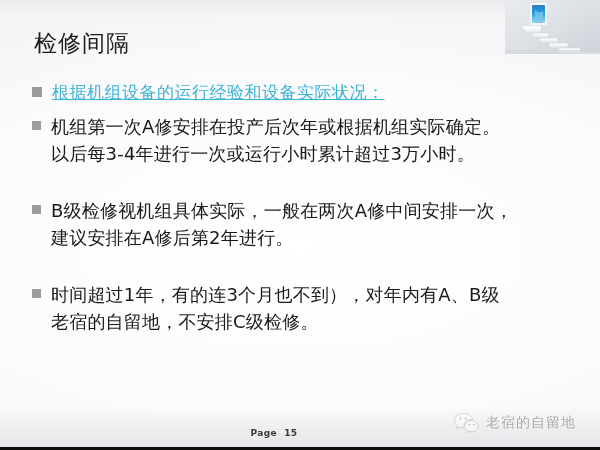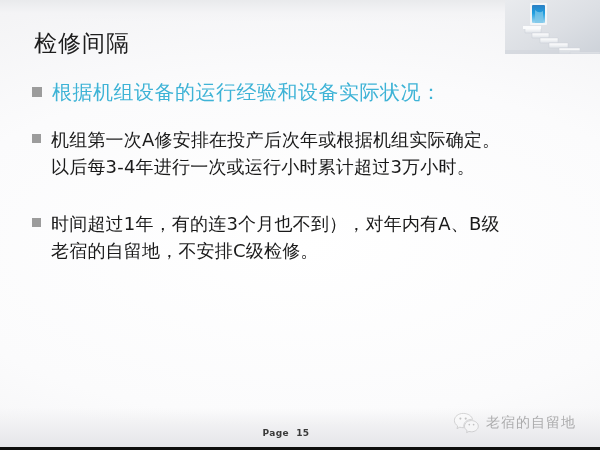--- a/index.html
+++ b/index.html
@@ -91,47 +91,48 @@
     white-space: nowrap;
   }
 
   
   .lvl1 .bullet-mark {
     margin-top: 9px;
     width: 10px;
     height: 10px;
   }
   .lvl1 .bullet-text p {
-    font-size: 20px;
+    font-size: 17px;
     line-height: 28px;
     color: #3eb3d6;
     letter-spacing: 0.5px;
+    text-decoration: underline;
   }
 
   
   .lvl2 {
-    margin-top: 20px;
+    margin-top: 7px;
   }
   .lvl2 .bullet-mark {
     margin-top: 8px;
     width: 9px;
     height: 9px;
   }
   .lvl2 .bullet-text p {
     font-size: 18px;
     line-height: 27px;
     color: #1a1a1a;
     letter-spacing: 0.2px;
   }
   .lvl2.gap-lg { margin-top: 30px; }
 
   
   .page-footer {
     position: absolute;
-    left: 12px;
+    left: 0;
     bottom: 12px;
     width: 548px;
     text-align: center;
     font-size: 9px;
     font-weight: bold;
     color: #3a3a3a;
     letter-spacing: 0.4px;
   }
   .page-footer .pg-num { margin-left: 7px; }
 
@@ -211,20 +212,27 @@
     </div>
 
     <div class="bullet-block lvl2">
       <span class="bullet-mark"></span>
       <div class="bullet-text">
         <p>机组第一次A修安排在投产后次年或根据机组实际确定。</p>
         <p>以后每3-4年进行一次或运行小时累计超过3万小时。</p>
       </div>
     </div>
 
+    <div class="bullet-block lvl2 gap-lg">
+      <span class="bullet-mark"></span>
+      <div class="bullet-text">
+        <p>B级检修视机组具体实际，一般在两次A修中间安排一次，</p>
+        <p>建议安排在A修后第2年进行。</p>
+      </div>
+    </div>
 
     <div class="bullet-block lvl2 gap-lg">
       <span class="bullet-mark"></span>
       <div class="bullet-text">
         <p>时间超过1年，有的连3个月也不到），对年内有A、B级</p>
         <p>老宿的自留地，不安排C级检修。</p>
       </div>
     </div>
 
   </div>

